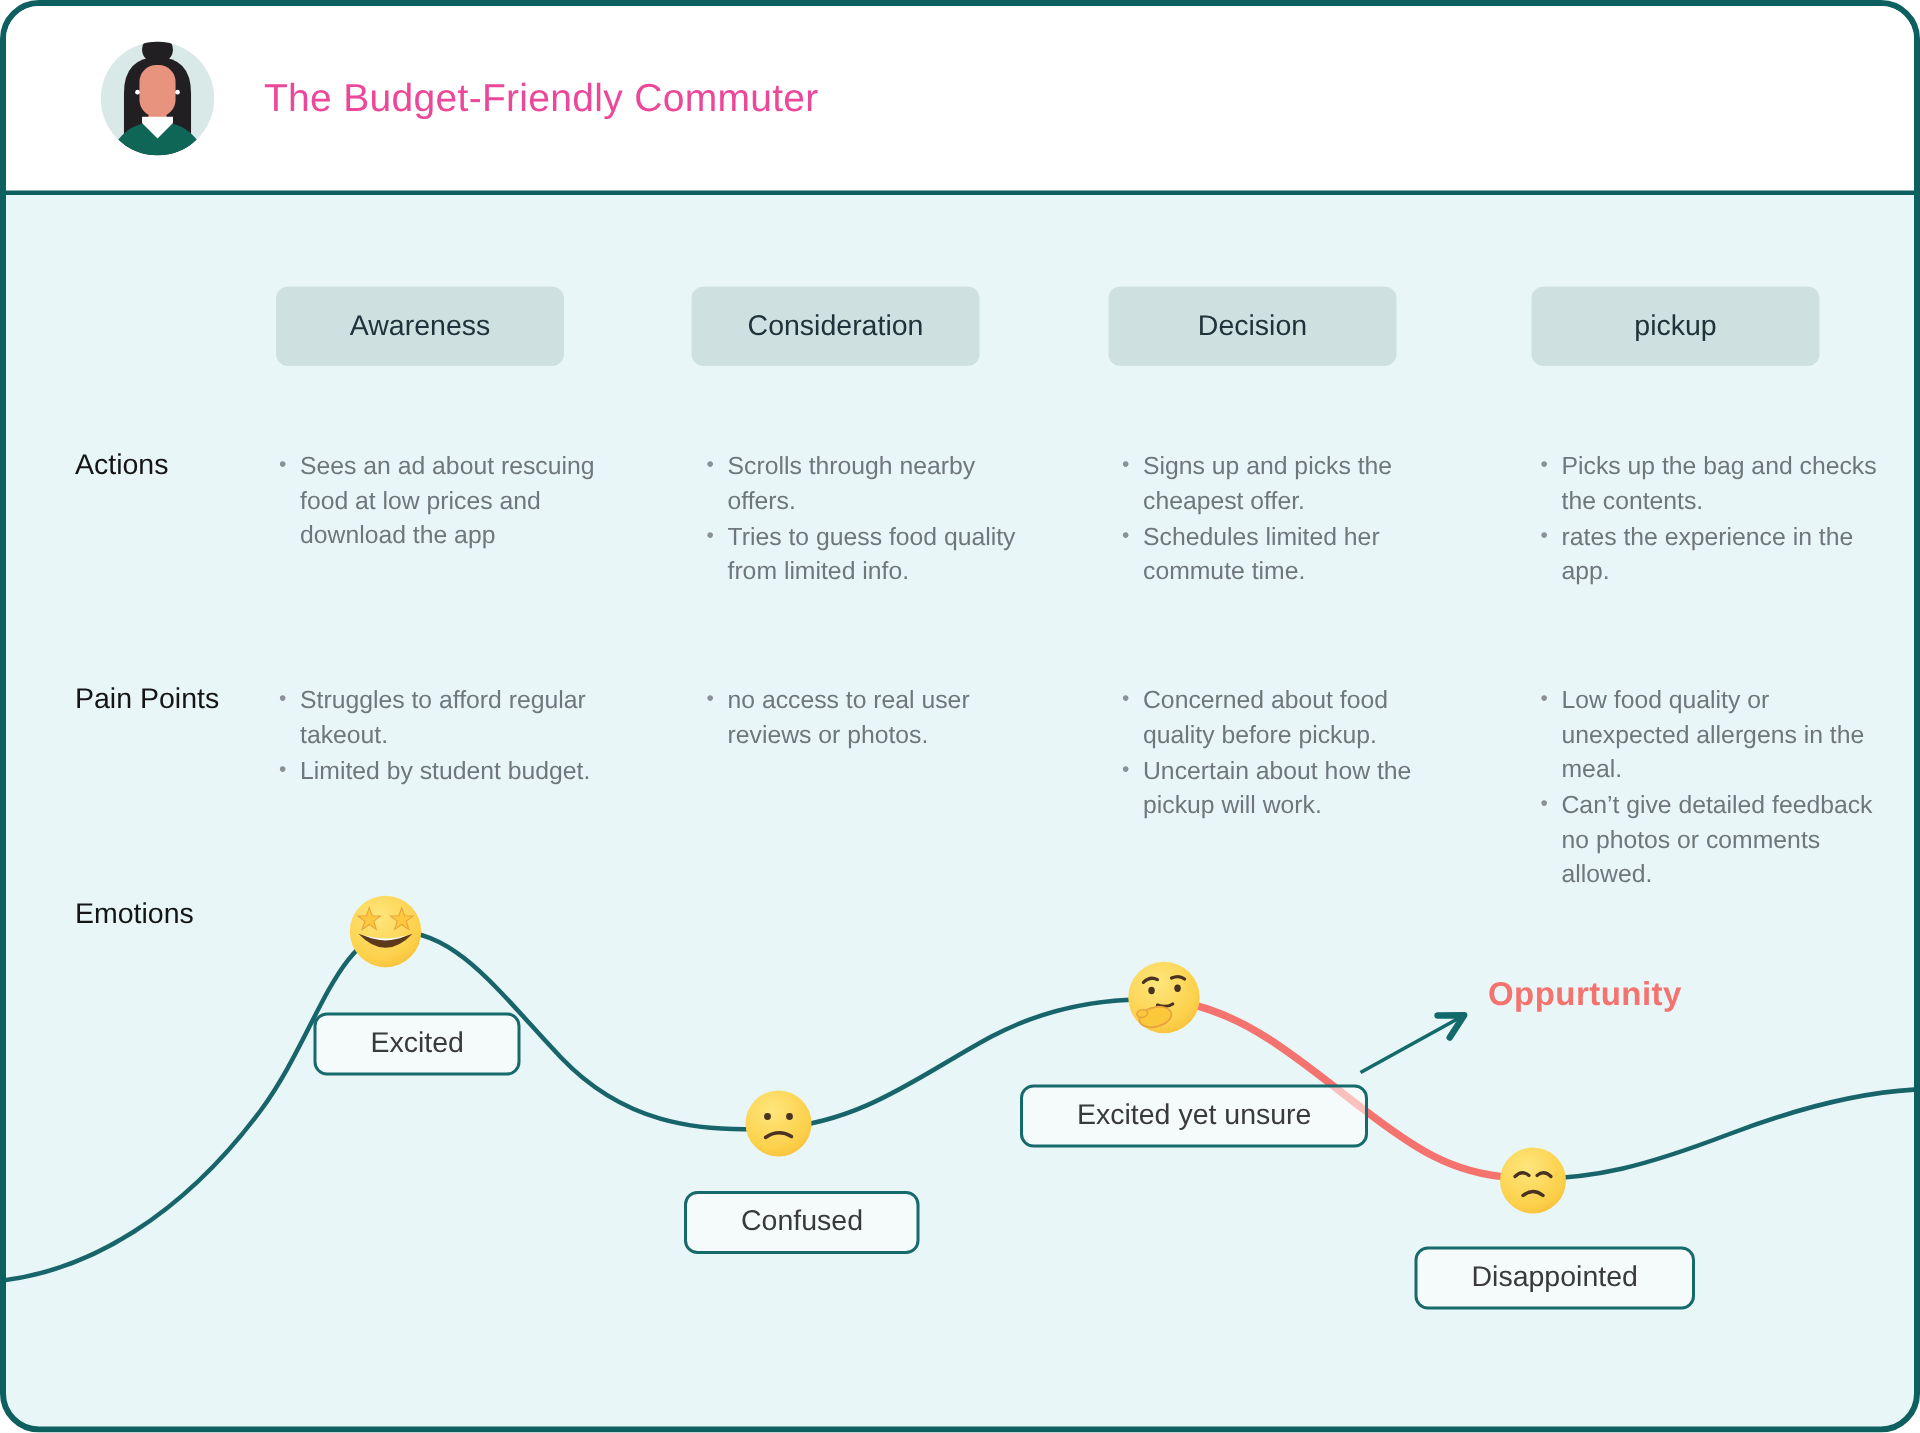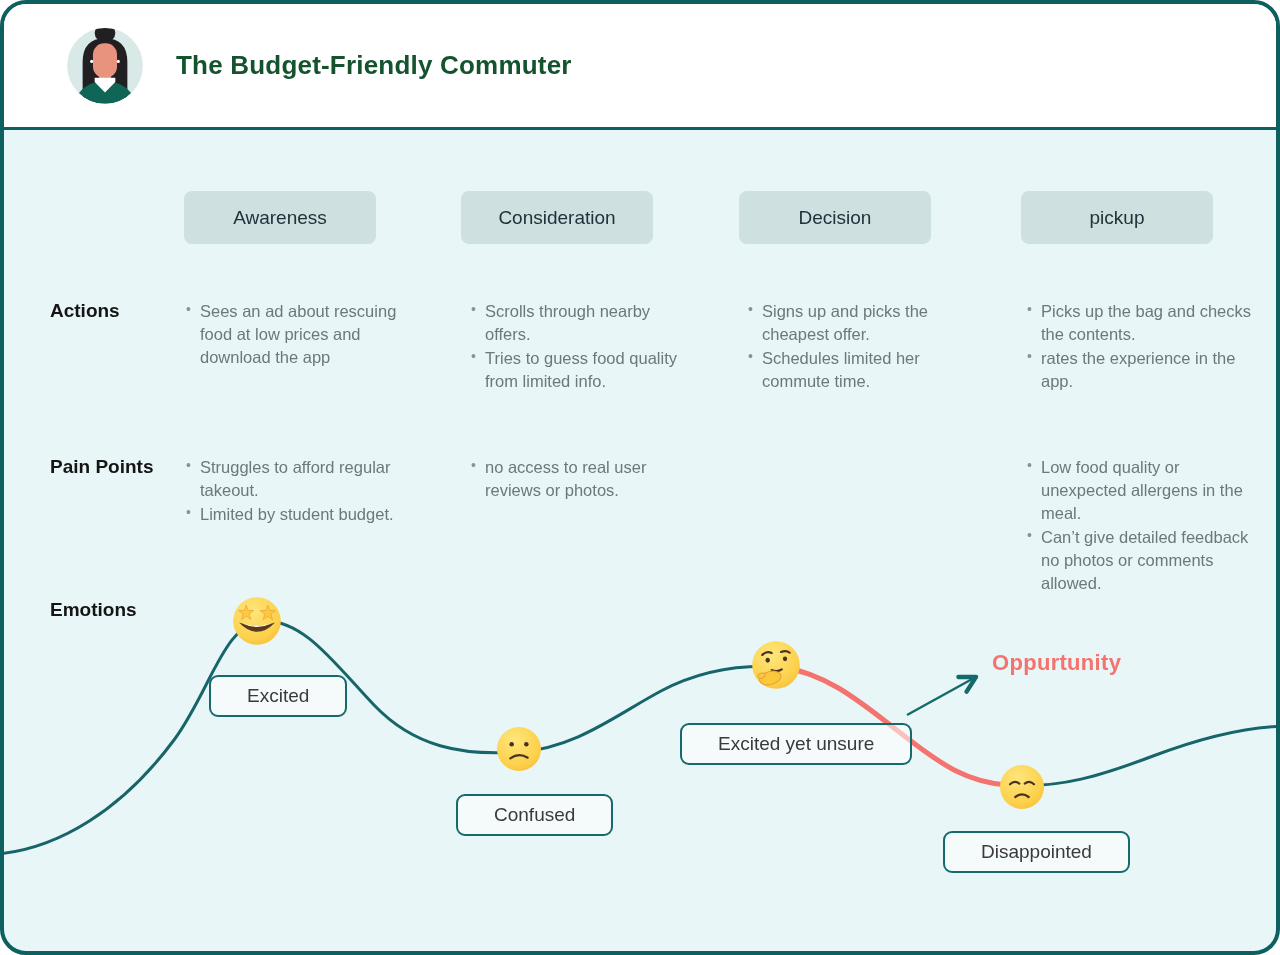--- a/index.html
+++ b/index.html
@@ -15,33 +15,33 @@
   }
   .header {
     position:absolute; top:0; left:0; right:0; height:126px;
     background:#ffffff;
     border-bottom:3px solid #0d5f60;
     display:flex; align-items:center;
   }
   .avatar { position:absolute; left:58px; top:12px; width:86px; height:96px; }
   .title {
     position:absolute; left:172px; top:46px;
-    font-size:26px; font-weight:700; color:#14532d; letter-spacing:0.2px;
+    font-size:26px; font-weight:400; color:#ec4899; letter-spacing:0.2px;
   }
 
   .chip {
     position:absolute; top:187px; width:192px; height:53px;
     background:#cfe0e1; border-radius:8px;
     display:flex; align-items:center; justify-content:center;
     font-size:19px; font-weight:500; color:#21333a;
   }
 
   .row-label {
     position:absolute; left:46px;
-    font-size:19px; font-weight:700; color:#151515;
+    font-size:19px; font-weight:400; color:#151515;
   }
 
   .cell { position:absolute; width:228px; }
   .cell ul { list-style:none; }
   .cell li {
     position:relative; padding-left:15px;
     font-size:16.5px; line-height:1.39; color:#6e767e;
     margin-bottom:1px;
   }
   .cell li::before {
@@ -153,20 +153,26 @@
       <ul>
         <li>Struggles to afford regular takeout.</li>
         <li>Limited by student budget.</li>
       </ul>
     </div>
     <div class="cell" style="left:466px; top:452px">
       <ul>
         <li>no access to real user reviews or photos.</li>
       </ul>
     </div>
+    <div class="cell" style="left:743px; top:452px">
+      <ul>
+        <li>Concerned about food quality before pickup.</li>
+        <li>Uncertain about how the pickup will work.</li>
+      </ul>
+    </div>
     <div class="cell" style="left:1022px; top:452px">
       <ul>
         <li>Low food quality or unexpected allergens in the meal.</li>
         <li>Can’t give detailed feedback no photos or comments allowed.</li>
       </ul>
     </div>
 
     <svg class="curve-svg" viewBox="0 0 1280 955">
       <path d="M -6 850
                C 55 844, 118 806, 170 736

